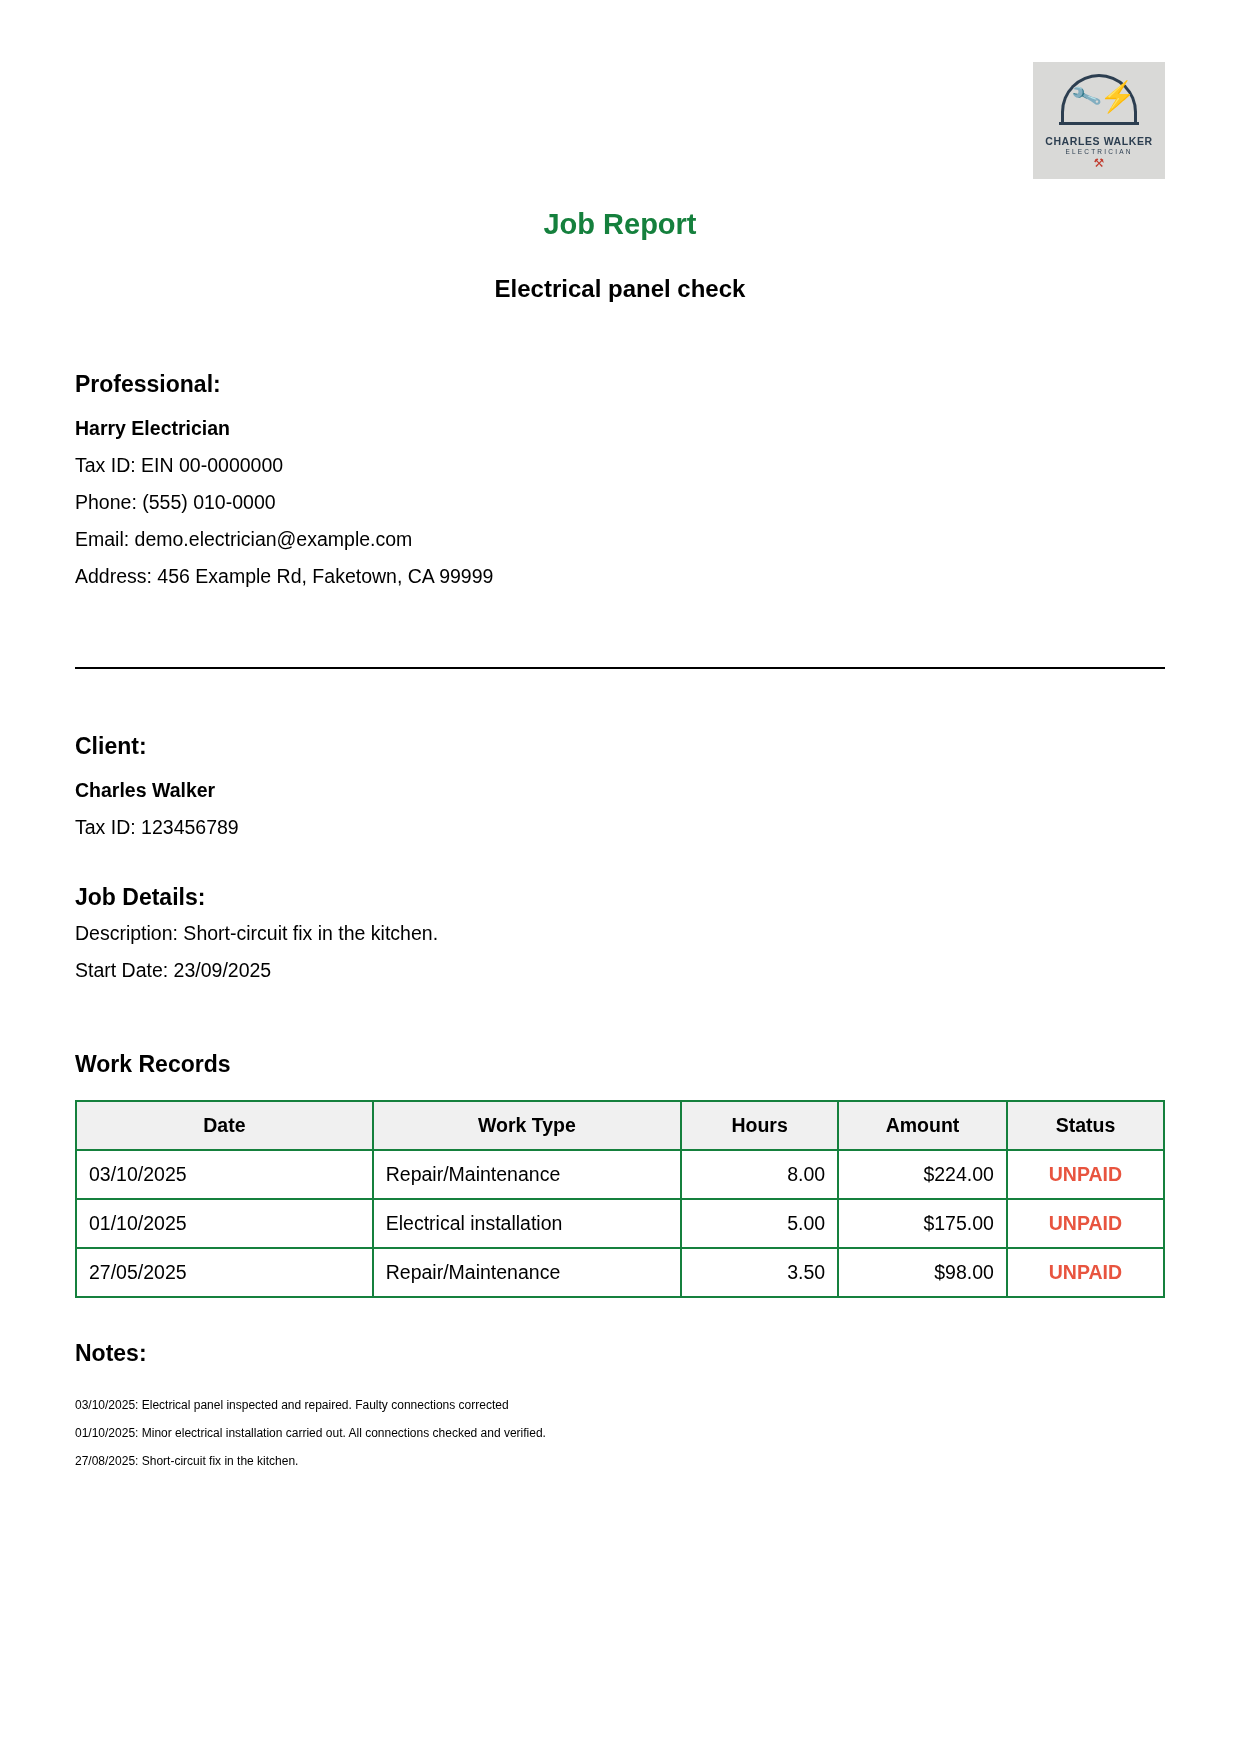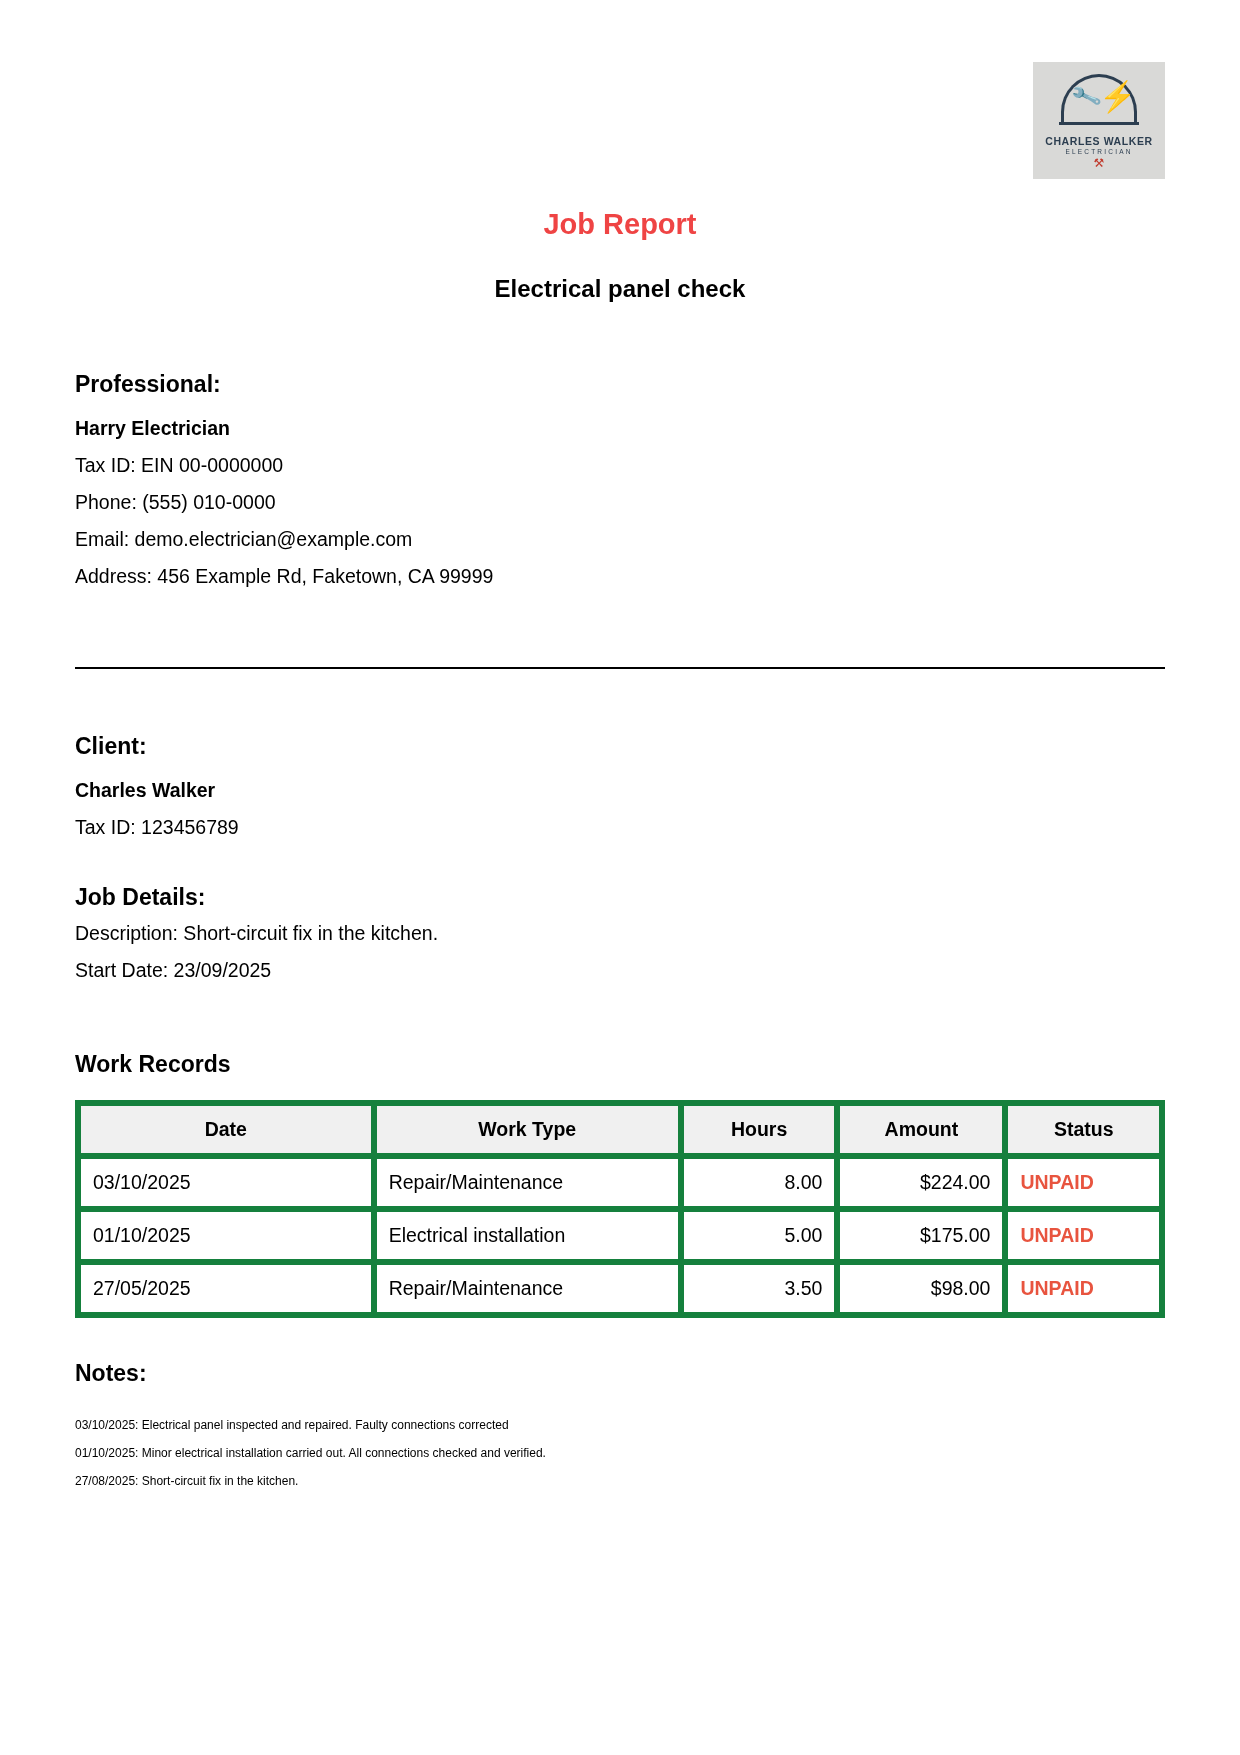--- a/index.html
+++ b/index.html
@@ -93,21 +93,21 @@
   .logo-plug {
     margin-top: 2px;
     font-size: 12px;
     color: #c0392b;
     line-height: 12px;
   }
 
   
   .doc-title {
     text-align: center;
-    color: #ef4444;
+    color: #15803d;
     font-size: 29px;
     font-weight: bold;
     margin: 0;
     padding-top: 208px;
   }
   .doc-subtitle {
     text-align: center;
     font-size: 24px;
     font-weight: bold;
     margin: 0;
@@ -147,40 +147,40 @@
   #work-records-section .section-heading { margin-bottom: 22px; }
 
   table.work-table {
     width: 100%;
     border-collapse: collapse;
     table-layout: fixed;
     font-size: 19.5px;
   }
   table.work-table th,
   table.work-table td {
-    border: 6px solid #15803d;
+    border: 2px solid #15803d;
     padding: 9px 12px;
     height: 29px;
   }
   table.work-table thead th {
     background: #f0f0f0;
     text-align: center;
     font-weight: bold;
   }
   col.c-date    { width: 25.5%; }
   col.c-type    { width: 26.5%; }
   col.c-hours   { width: 13.5%; }
   col.c-amount  { width: 14.5%; }
   col.c-status  { width: 13.5%; }
   td.cell-date { text-align: left; }
   td.cell-type { text-align: left; }
   td.cell-hours { text-align: right; }
   td.cell-amount { text-align: right; }
   td.cell-status {
-    text-align: left;
+    text-align: center;
     font-weight: bold;
     color: #e8543f;
     margin-left: 6px;
   }
 
   
   #notes-section { margin-top: 42px; }
   #notes-section .section-heading { margin-bottom: 24px; }
   .note-line {
     font-size: 12px;

